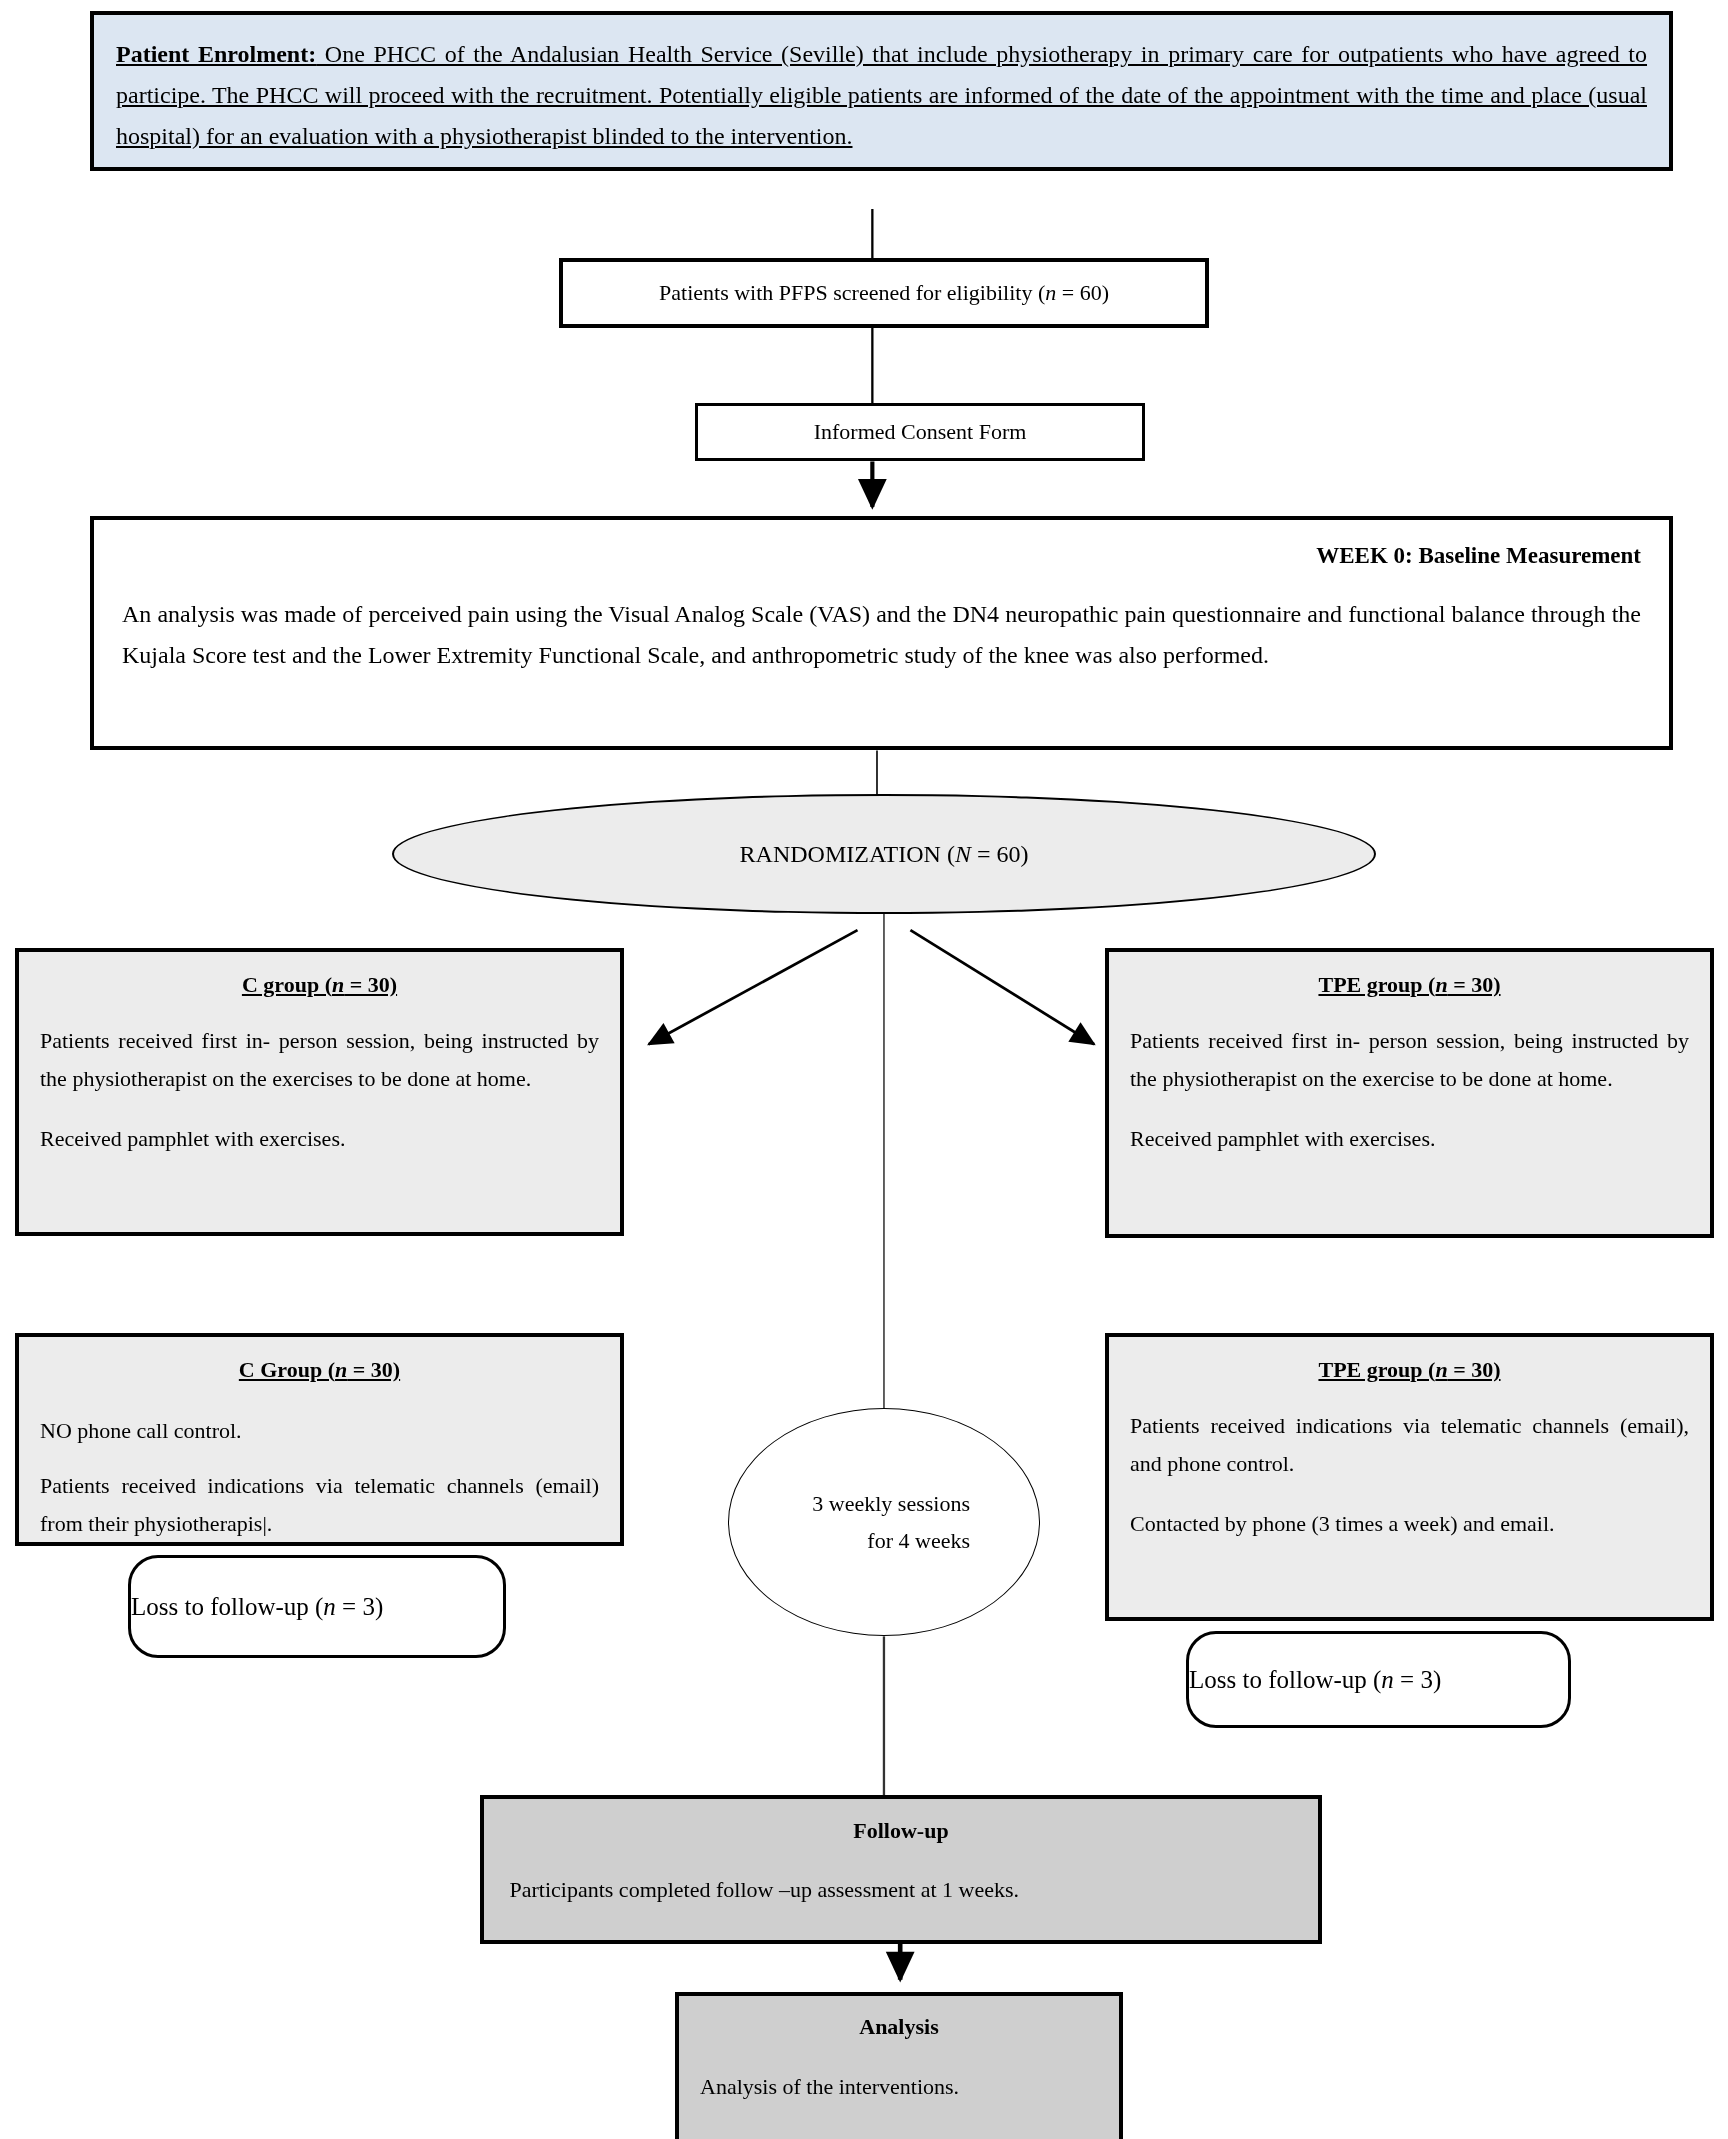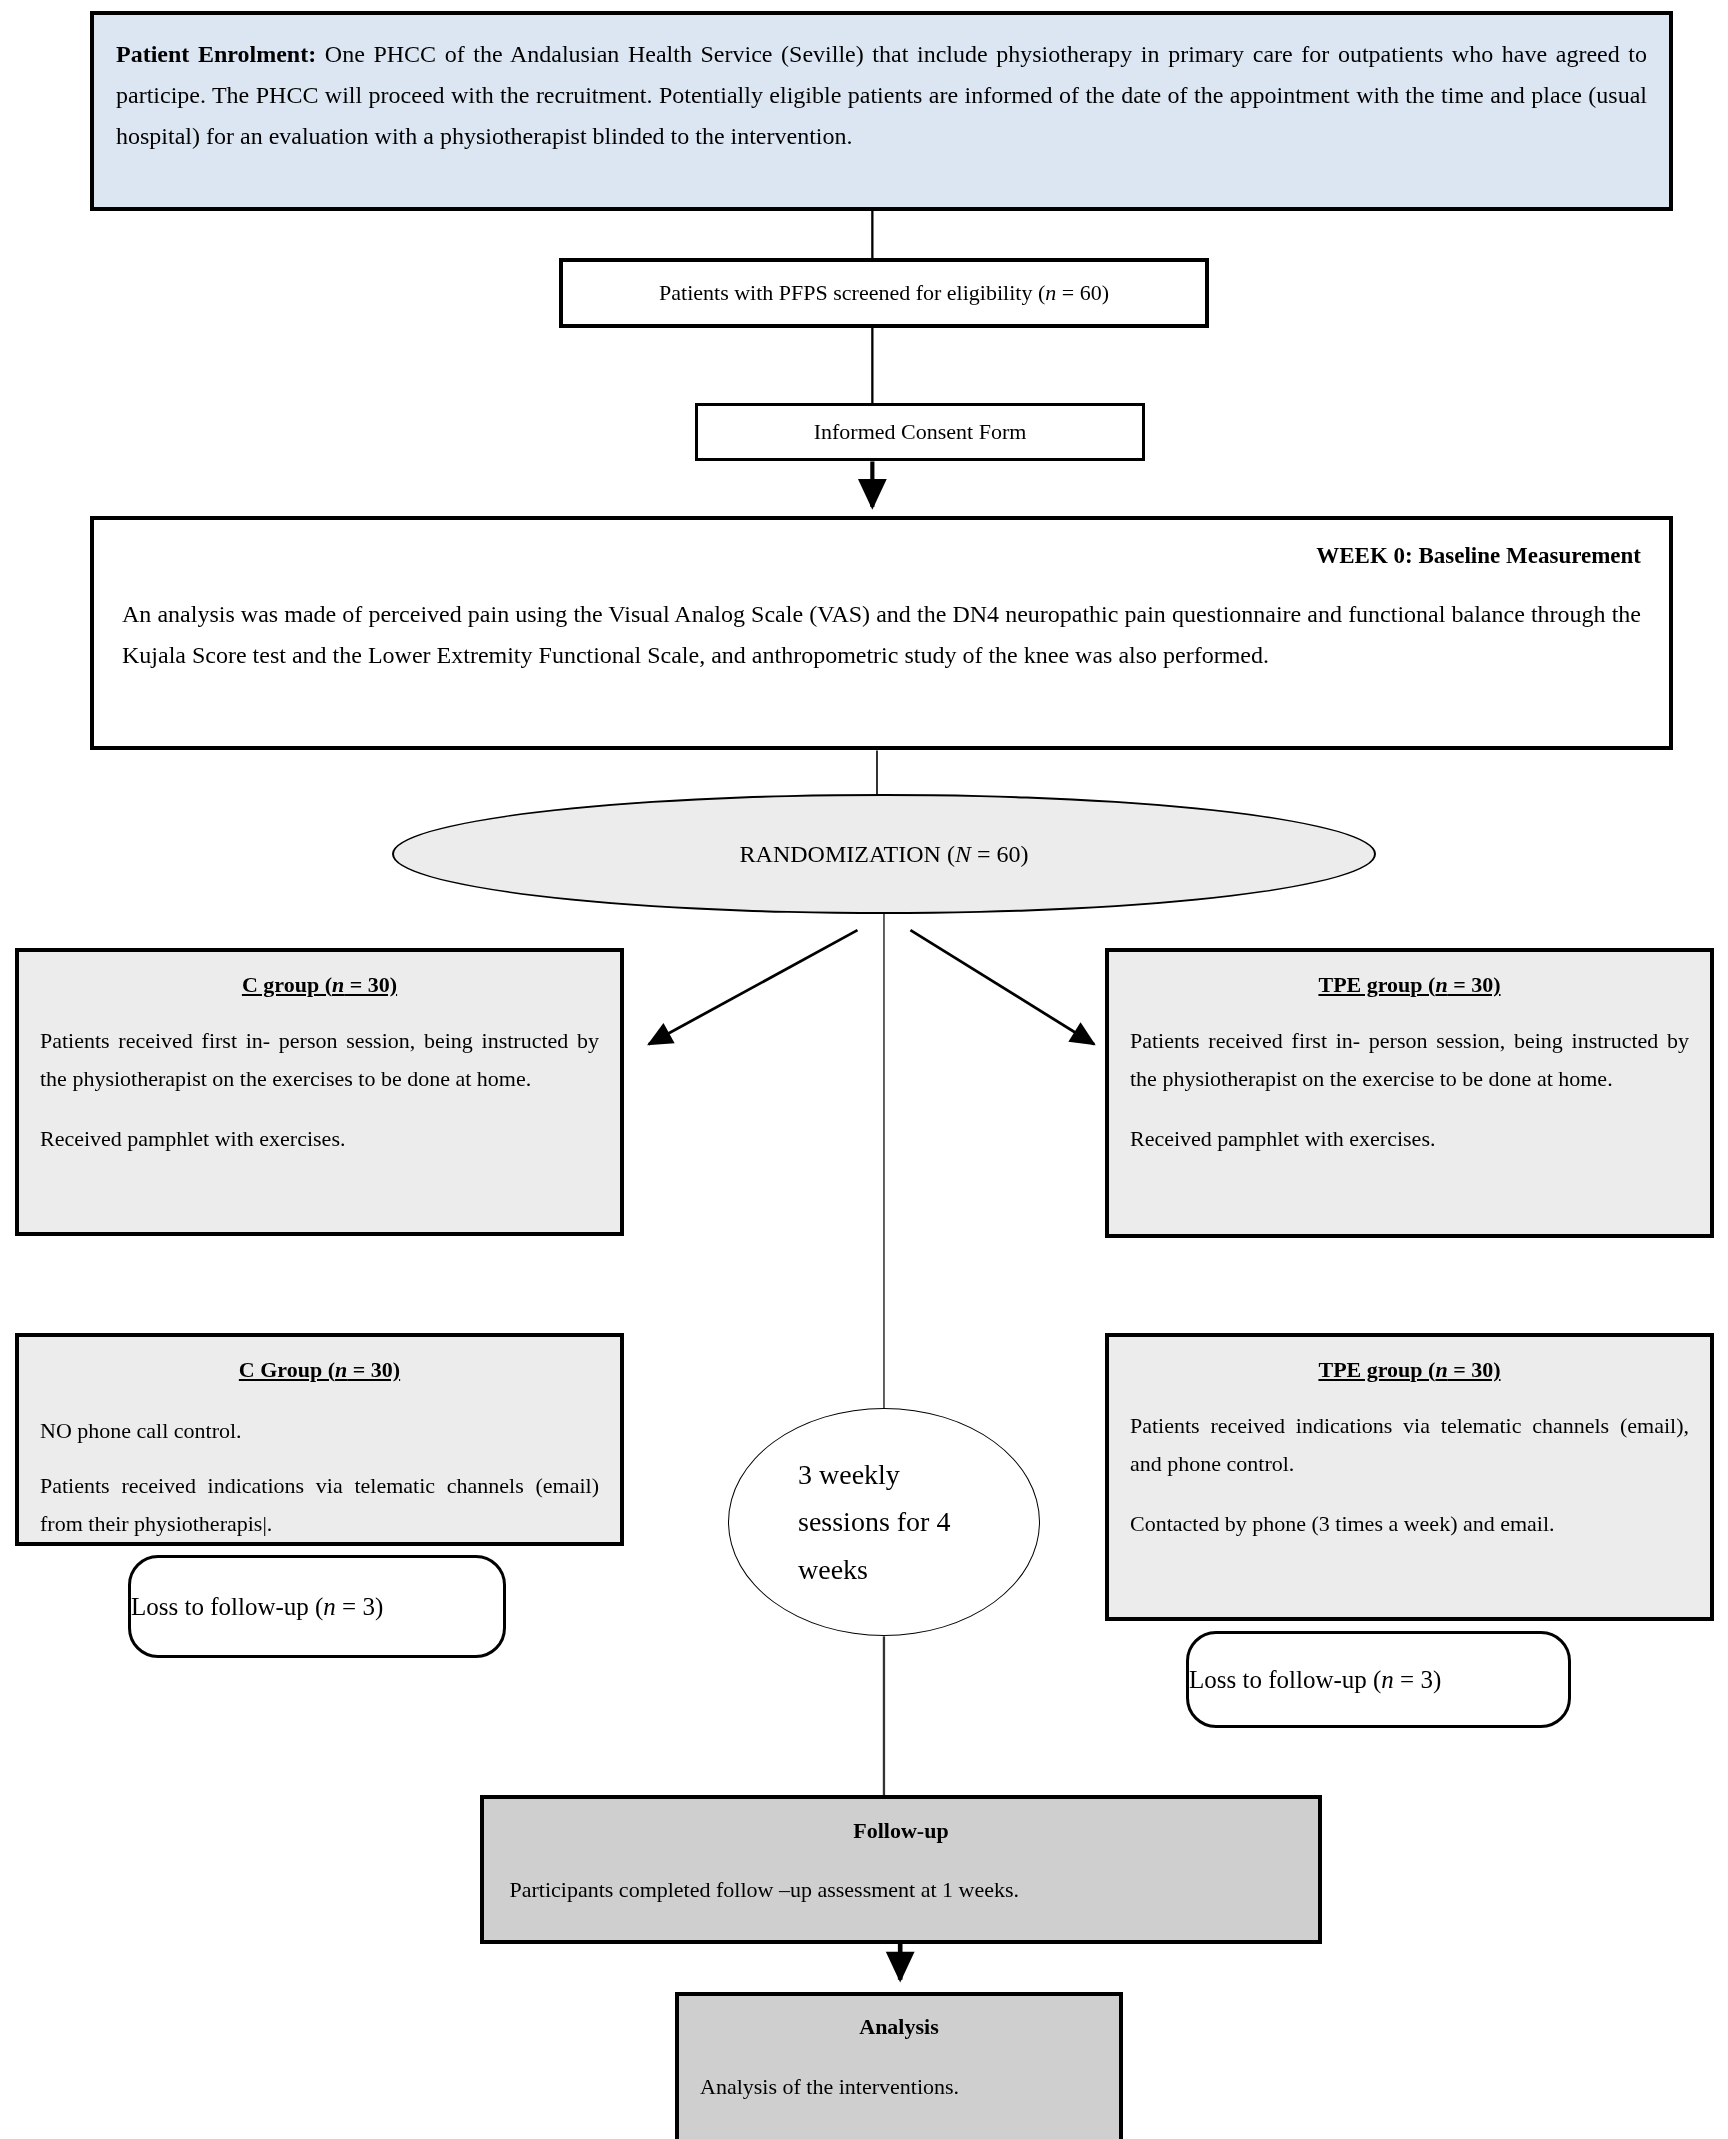--- a/index.html
+++ b/index.html
@@ -10,24 +10,25 @@
     background: #ffffff;
     font-family: "Liberation Serif", serif;
     color: #000000;
   }
   .wires { position: absolute; left: 0; top: 0; z-index: 1; }
   .node { position: absolute; z-index: 2; box-sizing: border-box; background: #ffffff; }
   .bordered { border: 4.2px solid #000; }
 
   
   .enrolment {
-    left: 90px; top: 11px; width: 1583px; height: 200px;
+    left: 90px; top: 11px; width: 1583px; height: 160px;
     border: 4.6px solid #000; background: #dce6f2;
     padding: 18.6px 22px; font-size: 24px; line-height: 1.72;
     text-align: justify;
+    text-decoration: underline;
   }
   .enrolment b { font-weight: bold; }
 
   
   .screening {
     left: 559px; top: 258px; width: 650px; height: 70px;
     display: flex; align-items: center; justify-content: center;
     font-size: 22px;
   }
   
@@ -65,21 +66,21 @@
   .cgroup1 { left: 15px;   top: 948px; width: 609px; height: 288px; }
   .tpe1    { left: 1105px; top: 948px; width: 609px; height: 290px; }
   .cgroup2 { left: 15px;   top: 1333px; width: 609px; height: 213px; }
   .tpe2    { left: 1105px; top: 1333px; width: 609px; height: 288px; }
 
   
   .sessions {
     left: 728px; top: 1408px; width: 312px; height: 228px;
     border: 1.9px solid #000; border-radius: 50%;
     display: flex; align-items: center; justify-content: center;
-    text-align: left; font-size: 28px; line-height: 1.7;
+    text-align: right; font-size: 22px; line-height: 1.7;
   }
   .sessions .inner { width: 172px; }
 
   
   .loss {
     border-width: 3.7px;
     display: flex; align-items: center; justify-content: flex-start;
     font-size: 25px;
     border-radius: 30px;
   }

